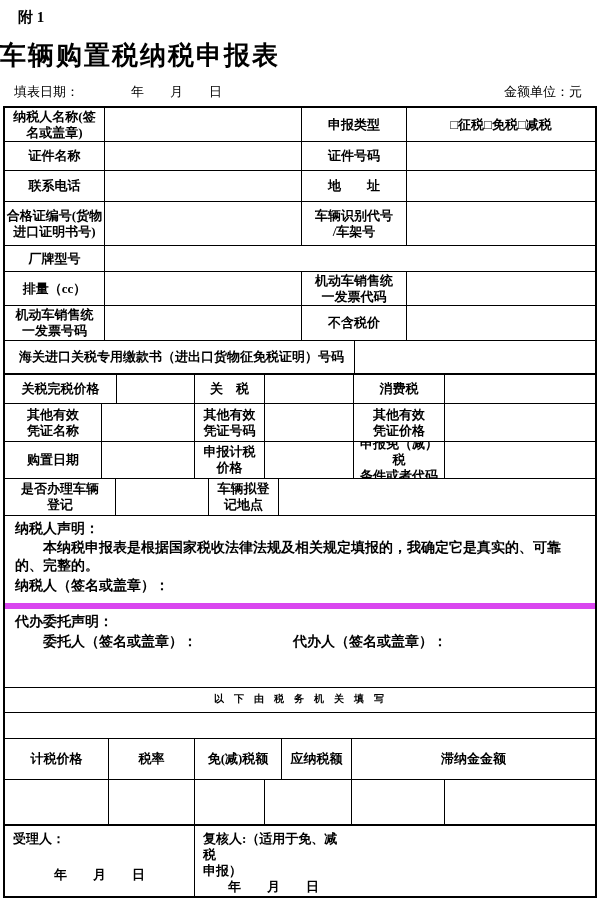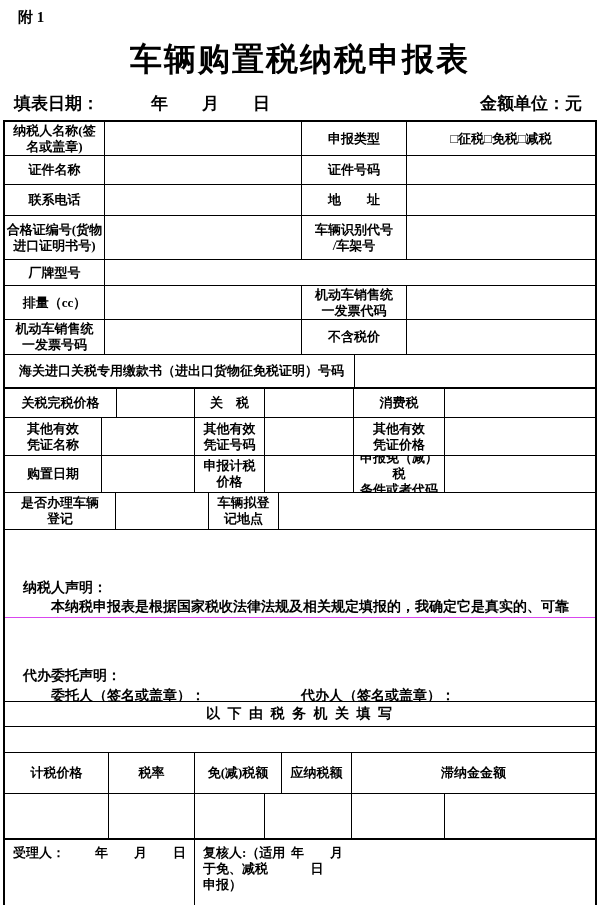--- a/index.html
+++ b/index.html
@@ -3,22 +3,22 @@
 <meta charset="utf-8">
 <style>
   * { box-sizing: border-box; margin: 0; padding: 0; }
   html, body { background: #ffffff; }
   body {
     width: 600px; height: 905px;
     font-family: "Liberation Serif", "DejaVu Serif", serif;
     color: #000; position: relative;
   }
   .attach { padding: 8px 0 0 18px; font-size: 15px; font-weight: 700; height: 26px; }
-  .title { text-align: center; font-size: 32px; font-weight: 700; letter-spacing: 2px; margin: 12px 0 10px; }
-  .meta { display: flex; align-items: flex-end; padding: 0 18px 5px 14px; font-size: 17px; font-weight: 700; }
+  .title { text-align: left; font-size: 26px; font-weight: 700; letter-spacing: 2px; margin: 12px 0 10px; }
+  .meta { display: flex; align-items: flex-end; padding: 0 18px 5px 14px; font-size: 13px; font-weight: 400; }
   .meta .ymd { margin-left: 52px; }
   .meta .unit { margin-left: auto; }
 
   .form { width: 594px; margin-left: 3px; border: 2px solid #000; background: #fff; }
   .row { display: flex; border-bottom: 1px solid #000; }
   .row.bb2 { border-bottom: 2px solid #000; }
   .row:last-child { border-bottom: none; }
   .c {
     border-right: 1px solid #000;
     display: flex; align-items: center; justify-content: center;
@@ -26,31 +26,31 @@
     font-size: 13px; font-weight: 600; line-height: 1.22; overflow: hidden;
   }
   .c:last-child { border-right: none; }
   .flex1 { flex: 1; }
   .left { justify-content: flex-start; text-align: left; padding-left: 14px; }
 
   .h34{height:34px}.h29{height:29px}.h31{height:31px}.h44{height:44px}.h26{height:26px}
   .h35{height:35px}.h38{height:38px}.h37{height:37px}.h25{height:25px}
   .h41{height:41px}.h46{height:46px}.h70{height:70px}.h88{height:88px}.h85{height:85px}
 
-  .decl { display: block; padding: 4px 10px 0 18px; font-size: 14px; font-weight: 600;
-          text-align: left; white-space: normal; line-height: 1.33; margin-top: 45px; }
+  .decl { display: block; padding: 4px 10px 0 10px; font-size: 14px; font-weight: 600;
+          text-align: left; white-space: normal; line-height: 1.33; }
   .decl-title { white-space: pre-line; }
   .decl-body { white-space: pre-line; text-indent: 2em; }
   .decl-sign { margin-top: 1px; }
   .sign-row { display: flex; margin-top: 1px; }
   .sign-row .l { margin-left: 2em; }
   .sign-row .r { margin-left: 96px; }
-  .section-head { letter-spacing: 2px; font-size: 14px; }
-
-  .acceptor-cell, .reviewer-cell { flex-direction: row; align-items: stretch;
+  .section-head { letter-spacing: 2px; font-size: 10px; font-family: Liberation Mono, monospace; }
+
+  .acceptor-cell, .reviewer-cell { flex-direction: column; align-items: stretch;
        justify-content: space-between; padding: 5px 8px 13px 8px; }
   .cell-top-left { text-align: left; white-space: pre-line; }
   .cell-date { text-align: center; }
 </style>
 </head>
 <body>
 
 <div class="attach">附 1</div>
 <div class="title">车辆购置税纳税申报表</div>
 <div class="meta">
@@ -151,21 +151,21 @@
 
   <div class="row h88">
     <div class="c decl flex1">
       <div class="decl-title">纳税人声明：</div>
       <div class="decl-body">本纳税申报表是根据国家税收法律法规及相关规定填报的，我确定它是真实的、可靠
 的、完整的。</div>
       <div class="decl-sign">纳税人（签名或盖章）：</div>
     </div>
   </div>
 
-  <div class="row h85" style="border-top:1px solid #d946ef;margin-top:-1px">
+  <div class="row h85" style="border-top:6px solid #d946ef;margin-top:-1px">
     <div class="c decl flex1">
       <div class="decl-title">代办委托声明：</div>
       <div class="sign-row">
         <span class="l">委托人（签名或盖章）：</span>
         <span class="r">代办人（签名或盖章）：</span>
       </div>
     </div>
   </div>
 
   <div class="row h25">

